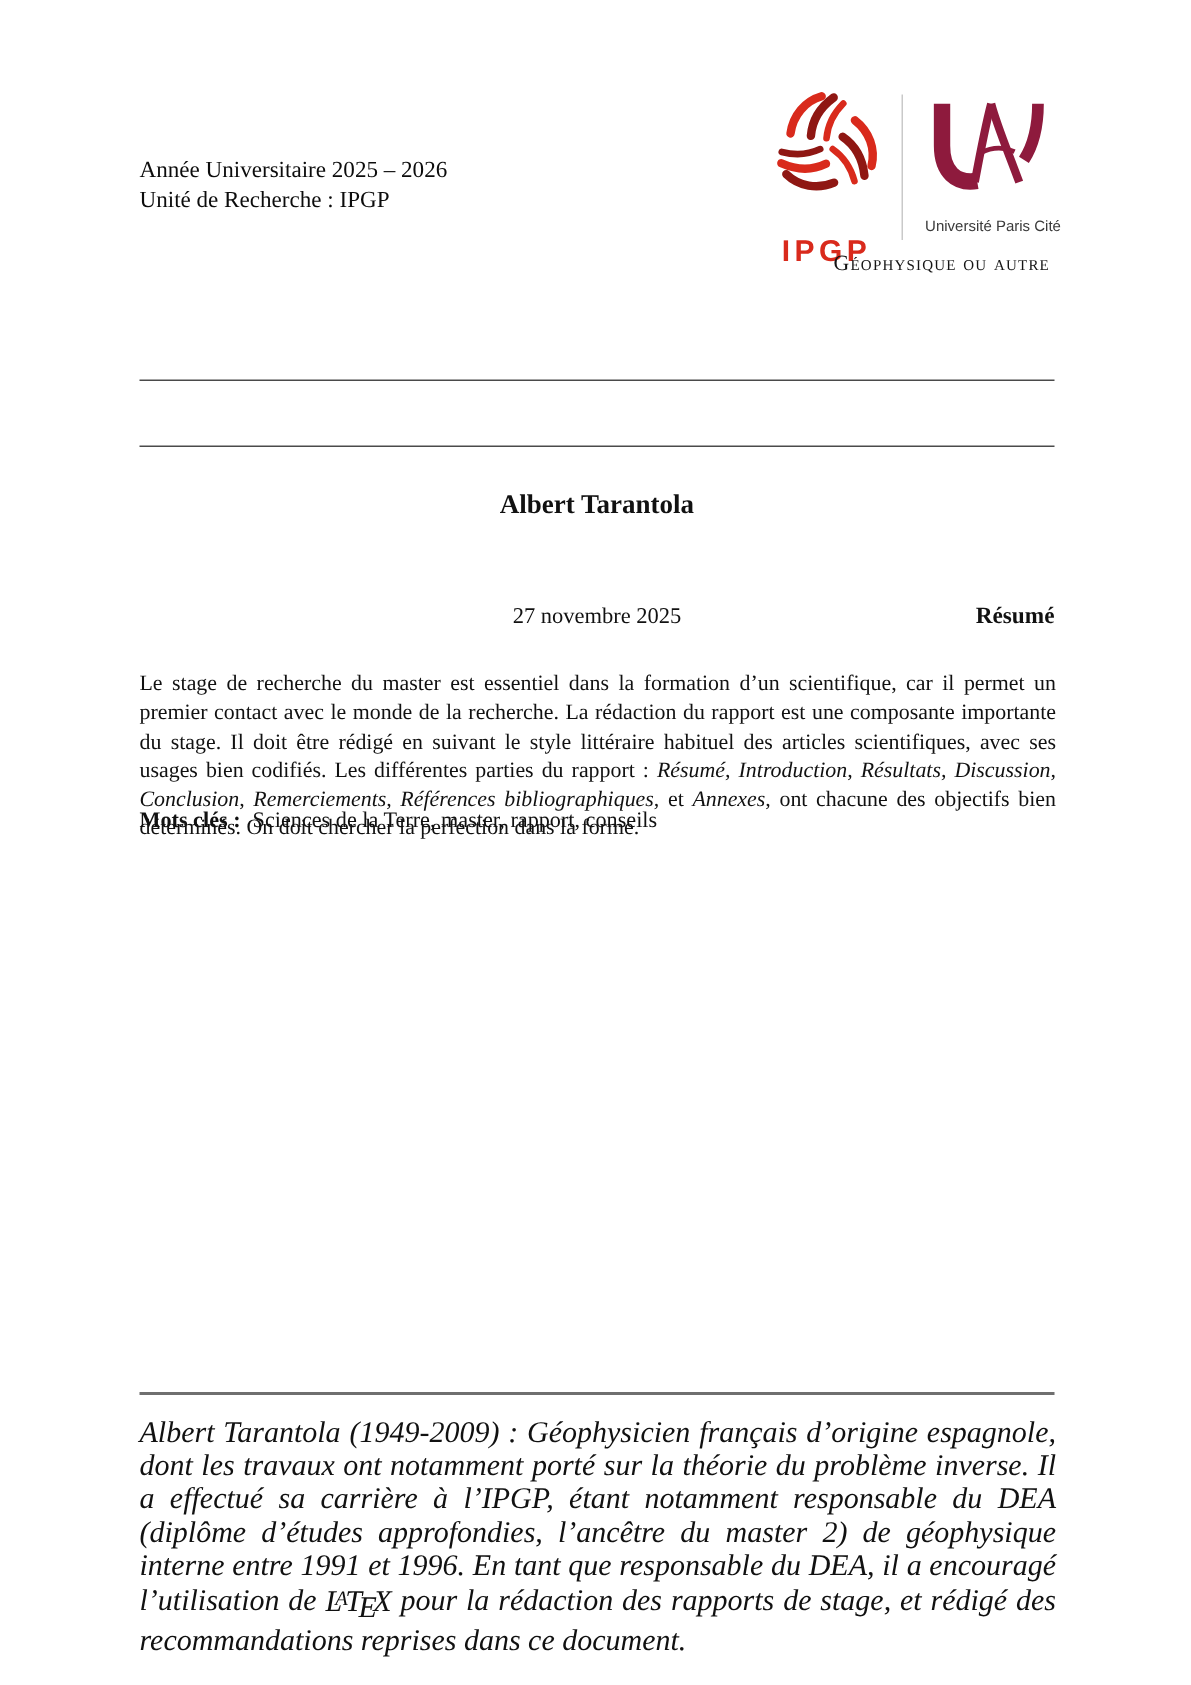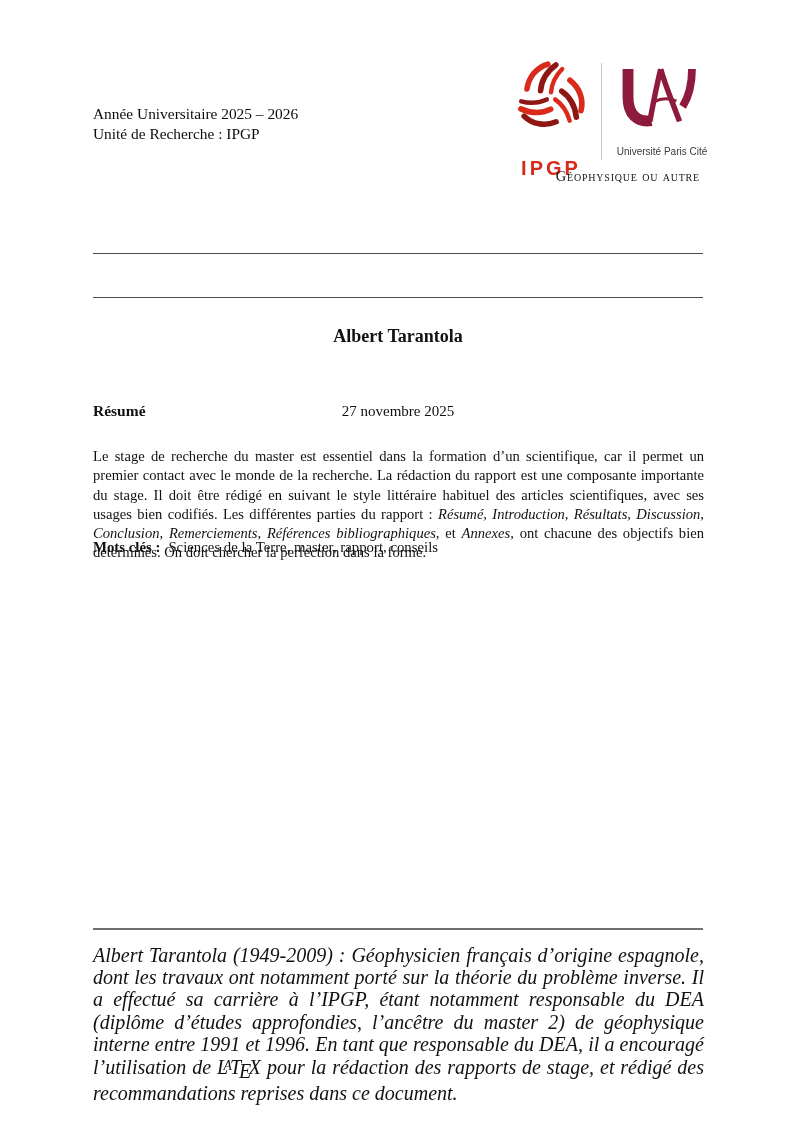--- a/index.html
+++ b/index.html
@@ -53,21 +53,21 @@
     position:absolute;left:93px;top:326px;width:610px;
     text-align:center;font-size:18px;font-weight:bold;
   }
   .report-date{
     position:absolute;left:93px;top:360px;width:610px;
     text-align:center;font-size:15px;margin-top:43px;
   }
   
   .abstract-heading{
     position:absolute;left:93px;top:402px;width:610px;
-    text-align:left;font-size:15.5px;font-weight:bold;
+    text-align:right;font-size:15.5px;font-weight:bold;
   }
   .abstract-body{
     position:absolute;left:93px;top:447px;width:611px;
     font-size:14.6px;line-height:19.3px;text-align:justify;
   }
   .seg-italic{font-style:italic;}
   .keywords-line{
     position:absolute;left:93px;top:539px;width:611px;font-size:14.8px;
   }
   .keywords-label{font-weight:bold;margin-right:8px;}

